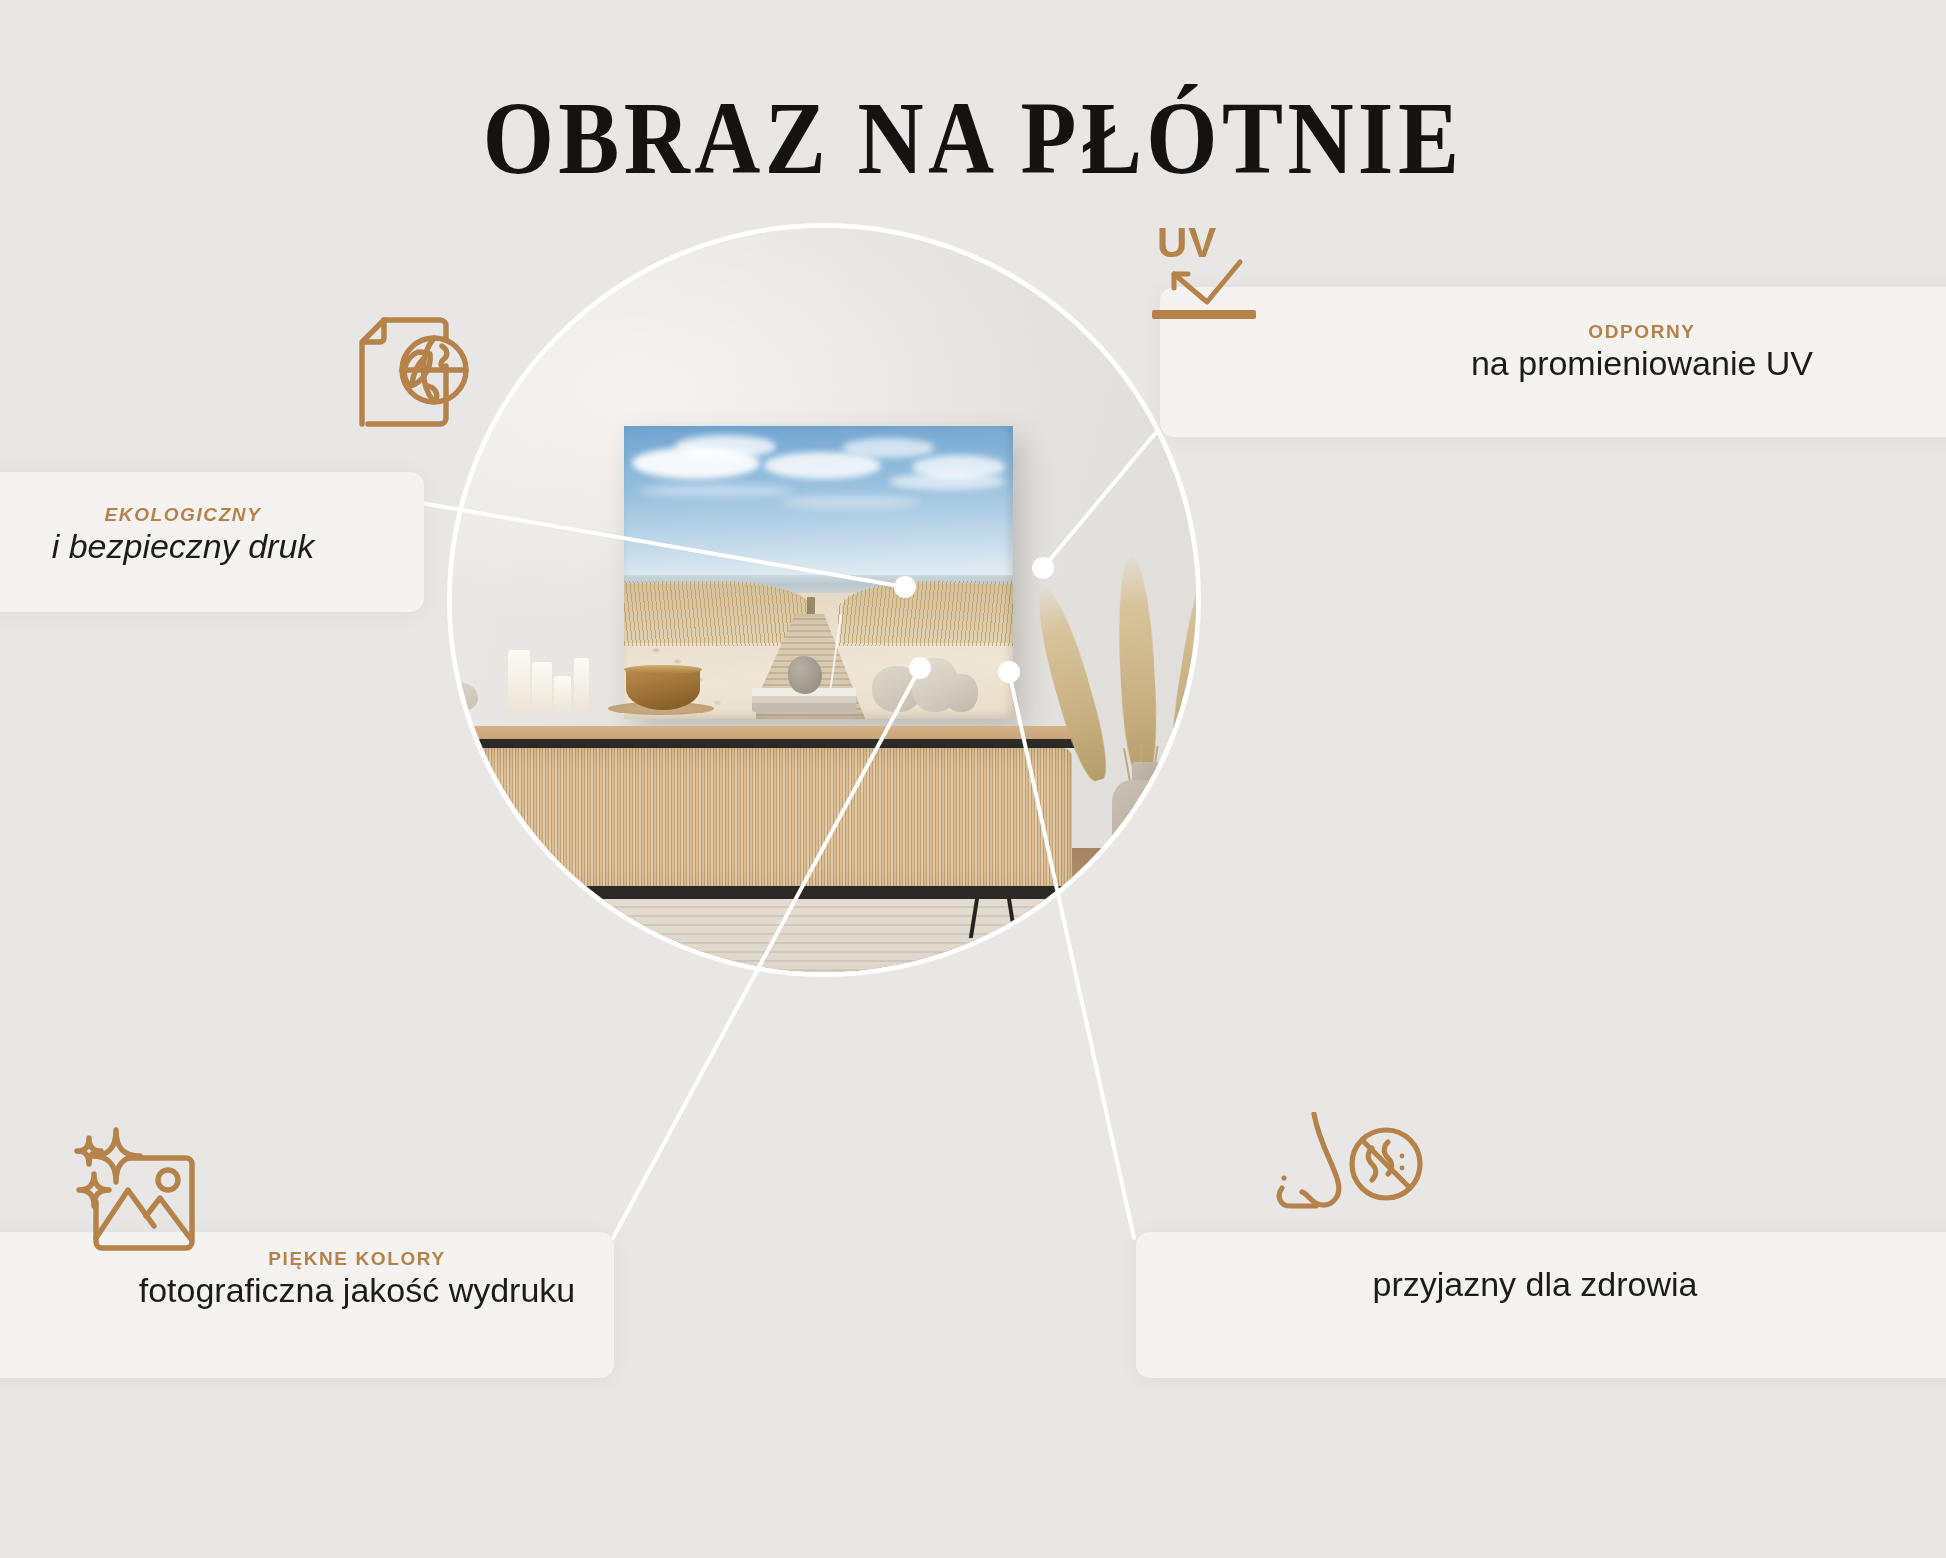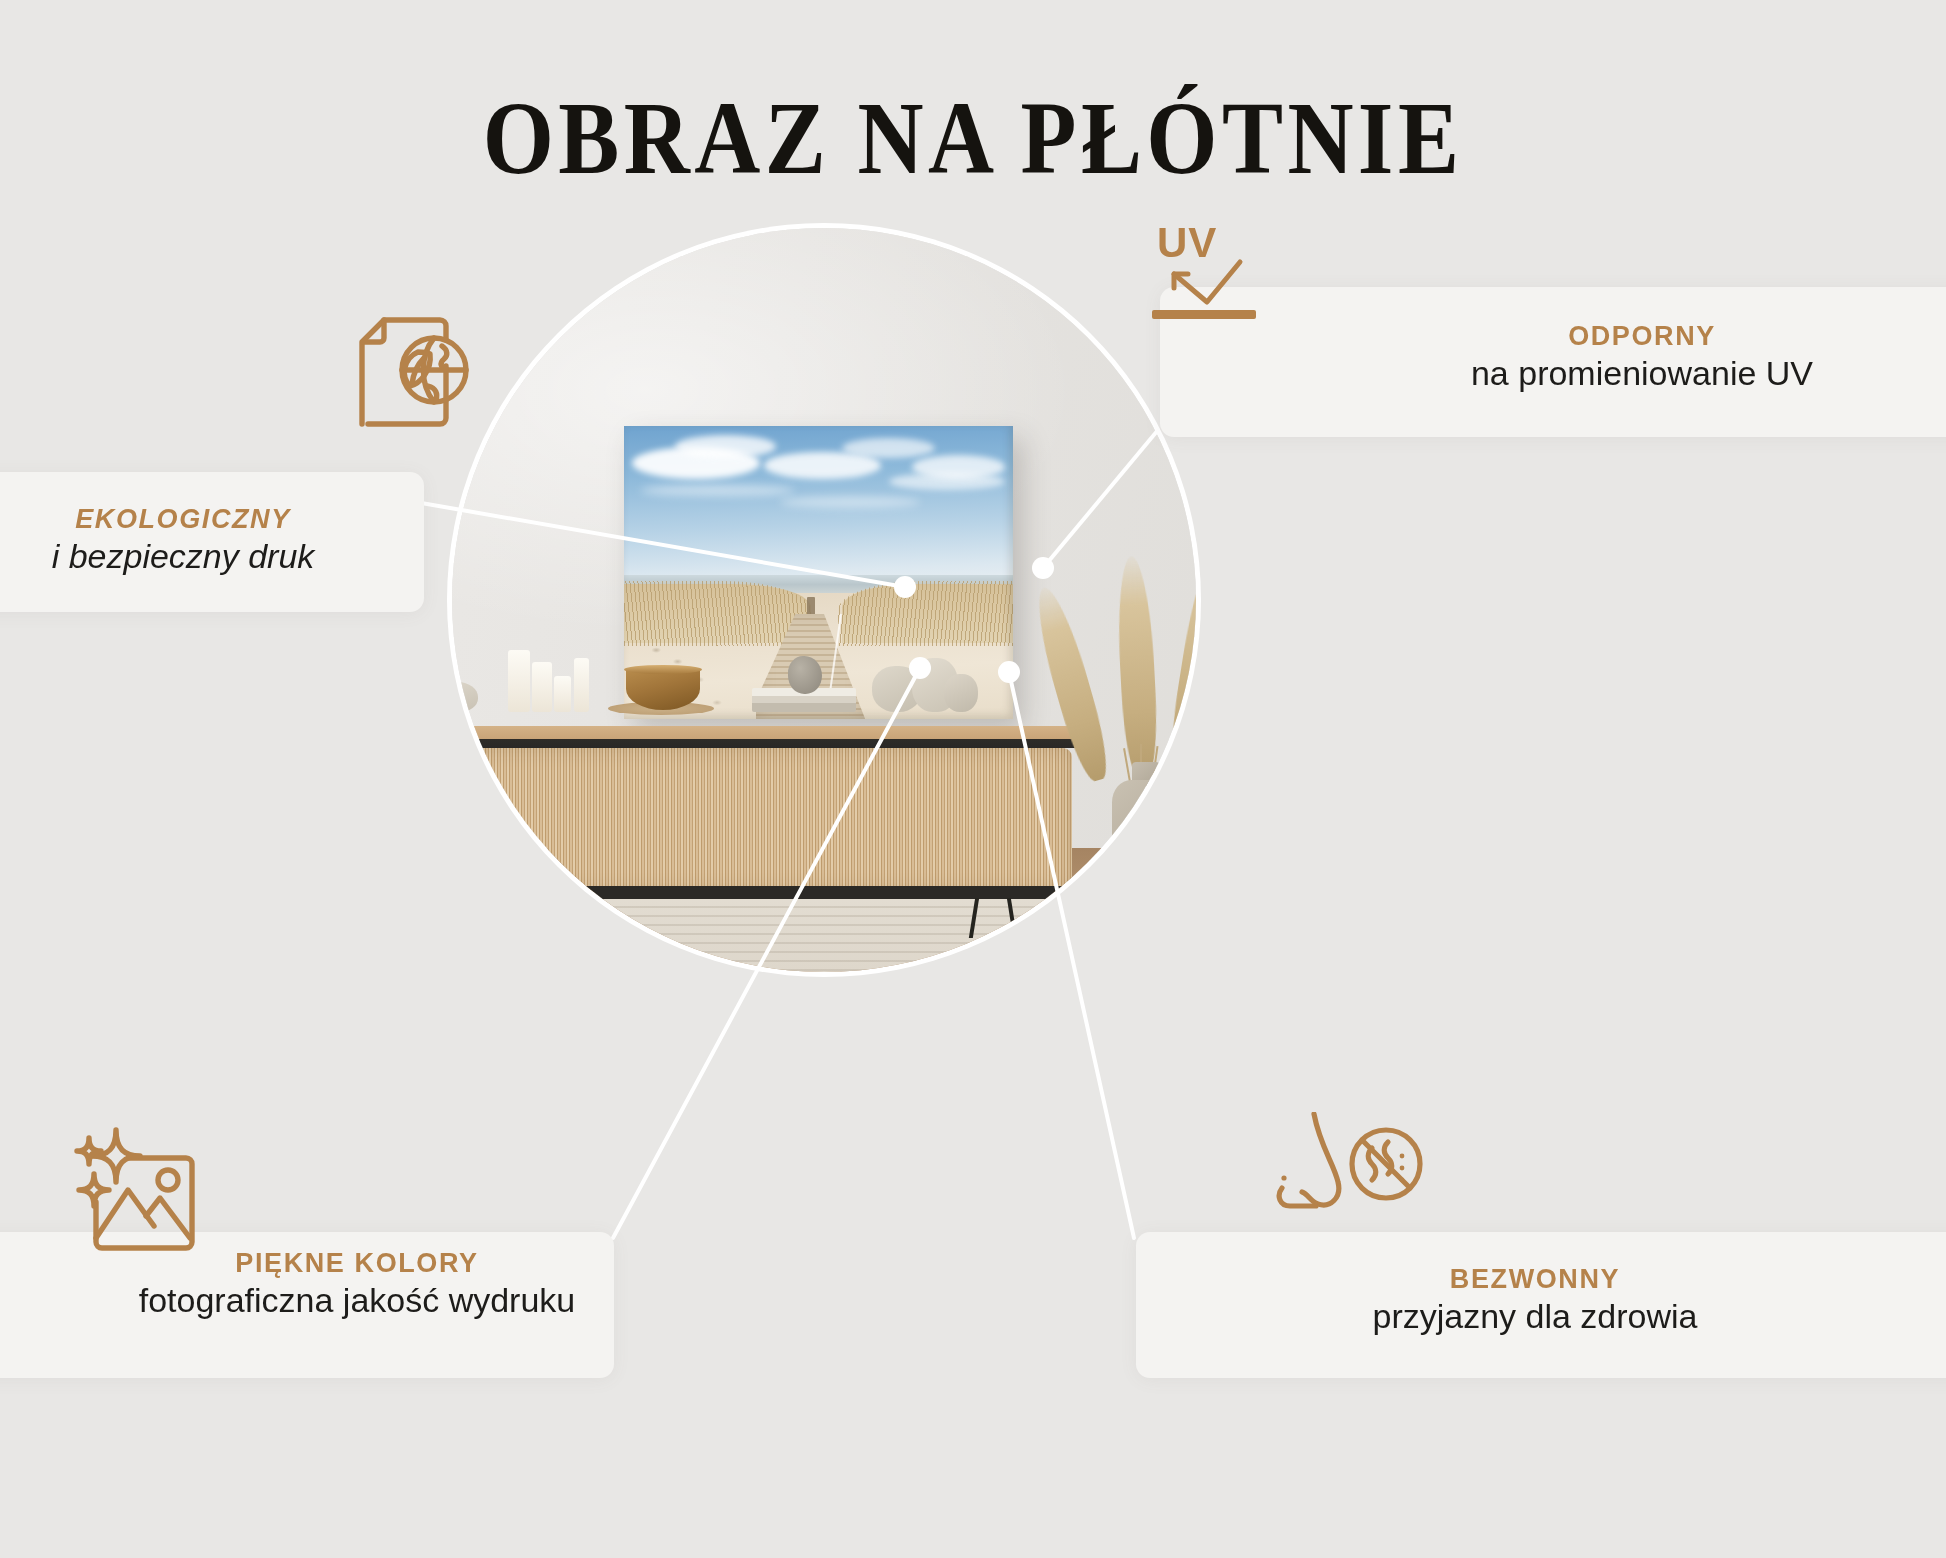--- a/index.html
+++ b/index.html
@@ -245,21 +245,21 @@
   #connectors{ position:absolute; inset:0; pointer-events:none; }
 
   
   .card{
     position:absolute;
     background:#f4f3f1;
     border-radius:14px;
     box-shadow:0 2px 18px rgba(110,105,98,.07);
   }
   .card .kicker{
-    font-size:27px; font-weight:bold; letter-spacing:1.6px;
+    font-size:19px; font-weight:bold; letter-spacing:1.6px;
     color:#b5824a; line-height:1.18;
   }
   .card .sub{
     font-size:34px; color:#1d1c1a; line-height:1.2; font-weight:400;
   }
 
   #card-eco   { left:-26px; top:472px;  width:450px;  height:140px; }
   #card-uv    { left:1160px; top:287px; width:812px;  height:150px; }
   #card-color { left:-26px; top:1232px; width:640px;  height:146px; }
   #card-odor  { left:1136px; top:1232px; width:836px; height:146px; }
@@ -419,21 +419,20 @@
       <path d="M42 120 L74 72 L100 108"></path>
       <path d="M92 98 L106 80 L136 120"></path>
       <path d="M62 12 c0 18 -8 26 -24 26 16 0 24 8 24 26 0 -18 8 -26 24 -26 -16 0 -24 -8 -24 -26Z"></path>
       <path d="M35 20 c0 9 -4 13 -12 13 8 0 12 4 12 13 0 -9 4 -13 12 -13 -8 0 -12 -4 -12 -13Z"></path>
       <path d="M40 56 c0 11 -5 16 -15 16 10 0 15 5 15 16 0 -11 5 -16 15 -16 -10 0 -15 -5 -15 -16Z"></path>
     </svg>
   </div>
 
   <div class="card" id="card-odor">
     <div class="card-txt" id="odor-txt">
-      <div class="kicker">BEZWONNY</div>
       <div class="sub">przyjazny dla zdrowia</div>
     </div>
   </div>
   <div class="icon-box" id="icon-odor">
     <svg width="160" height="136" viewBox="0 0 160 136" fill="none" stroke="#b5824a" stroke-width="5.2" stroke-linecap="round" stroke-linejoin="round">
       <path d="M38 2 C44 34 58 52 62 70 c4 16 -8 26 -20 22 -8 -3 -10 -10 -16 -12"></path>
       <path d="M6 76 c-6 8 -2 18 8 18 h26"></path>
       <circle cx="8" cy="66" r="2.6" fill="#b5824a" stroke="none"></circle>
       <circle cx="110" cy="52" r="34"></circle>
       <line x1="86" y1="28" x2="134" y2="76"></line>

